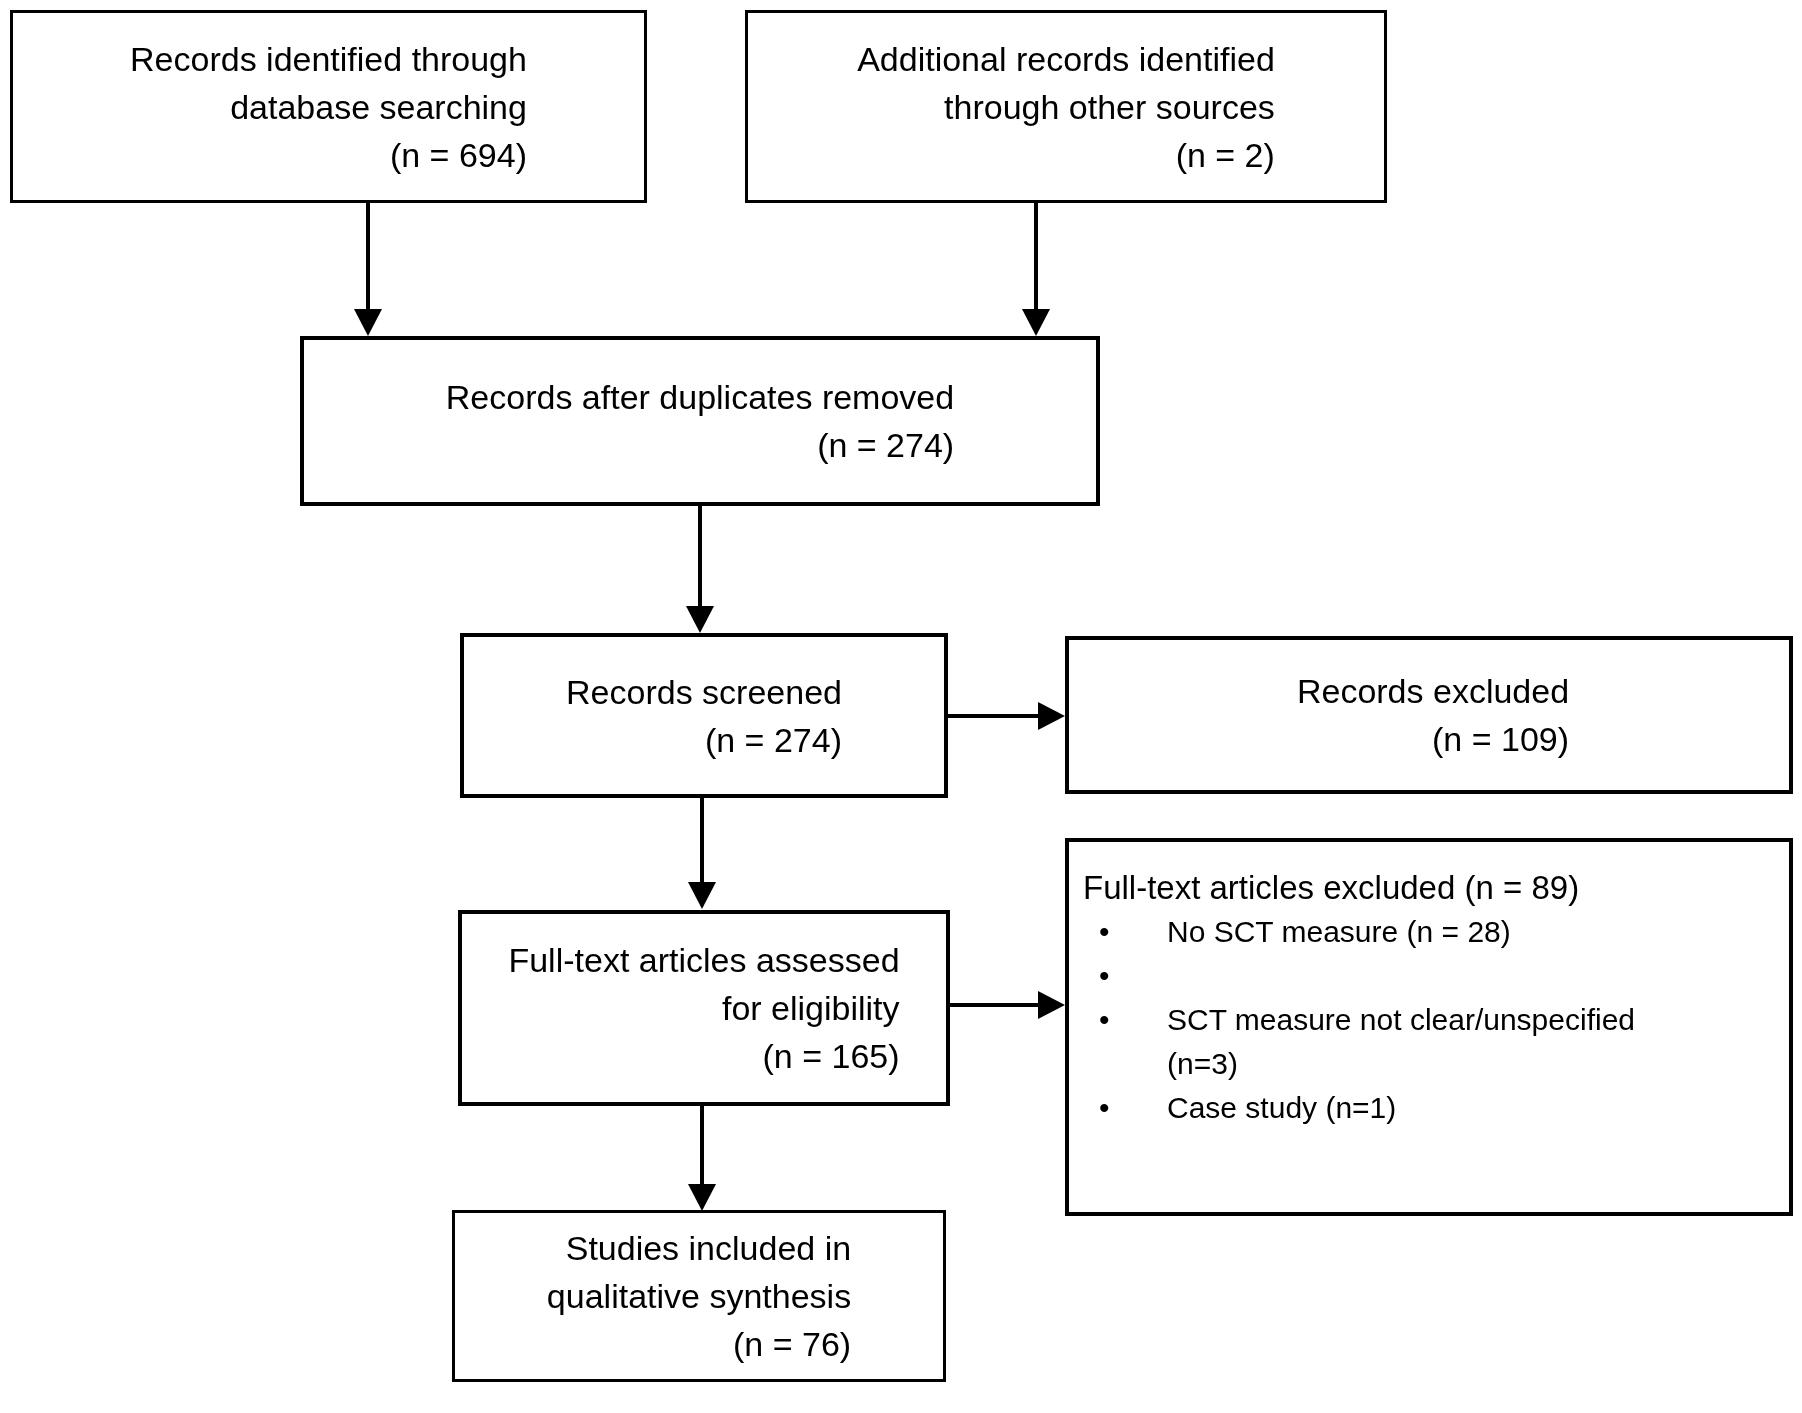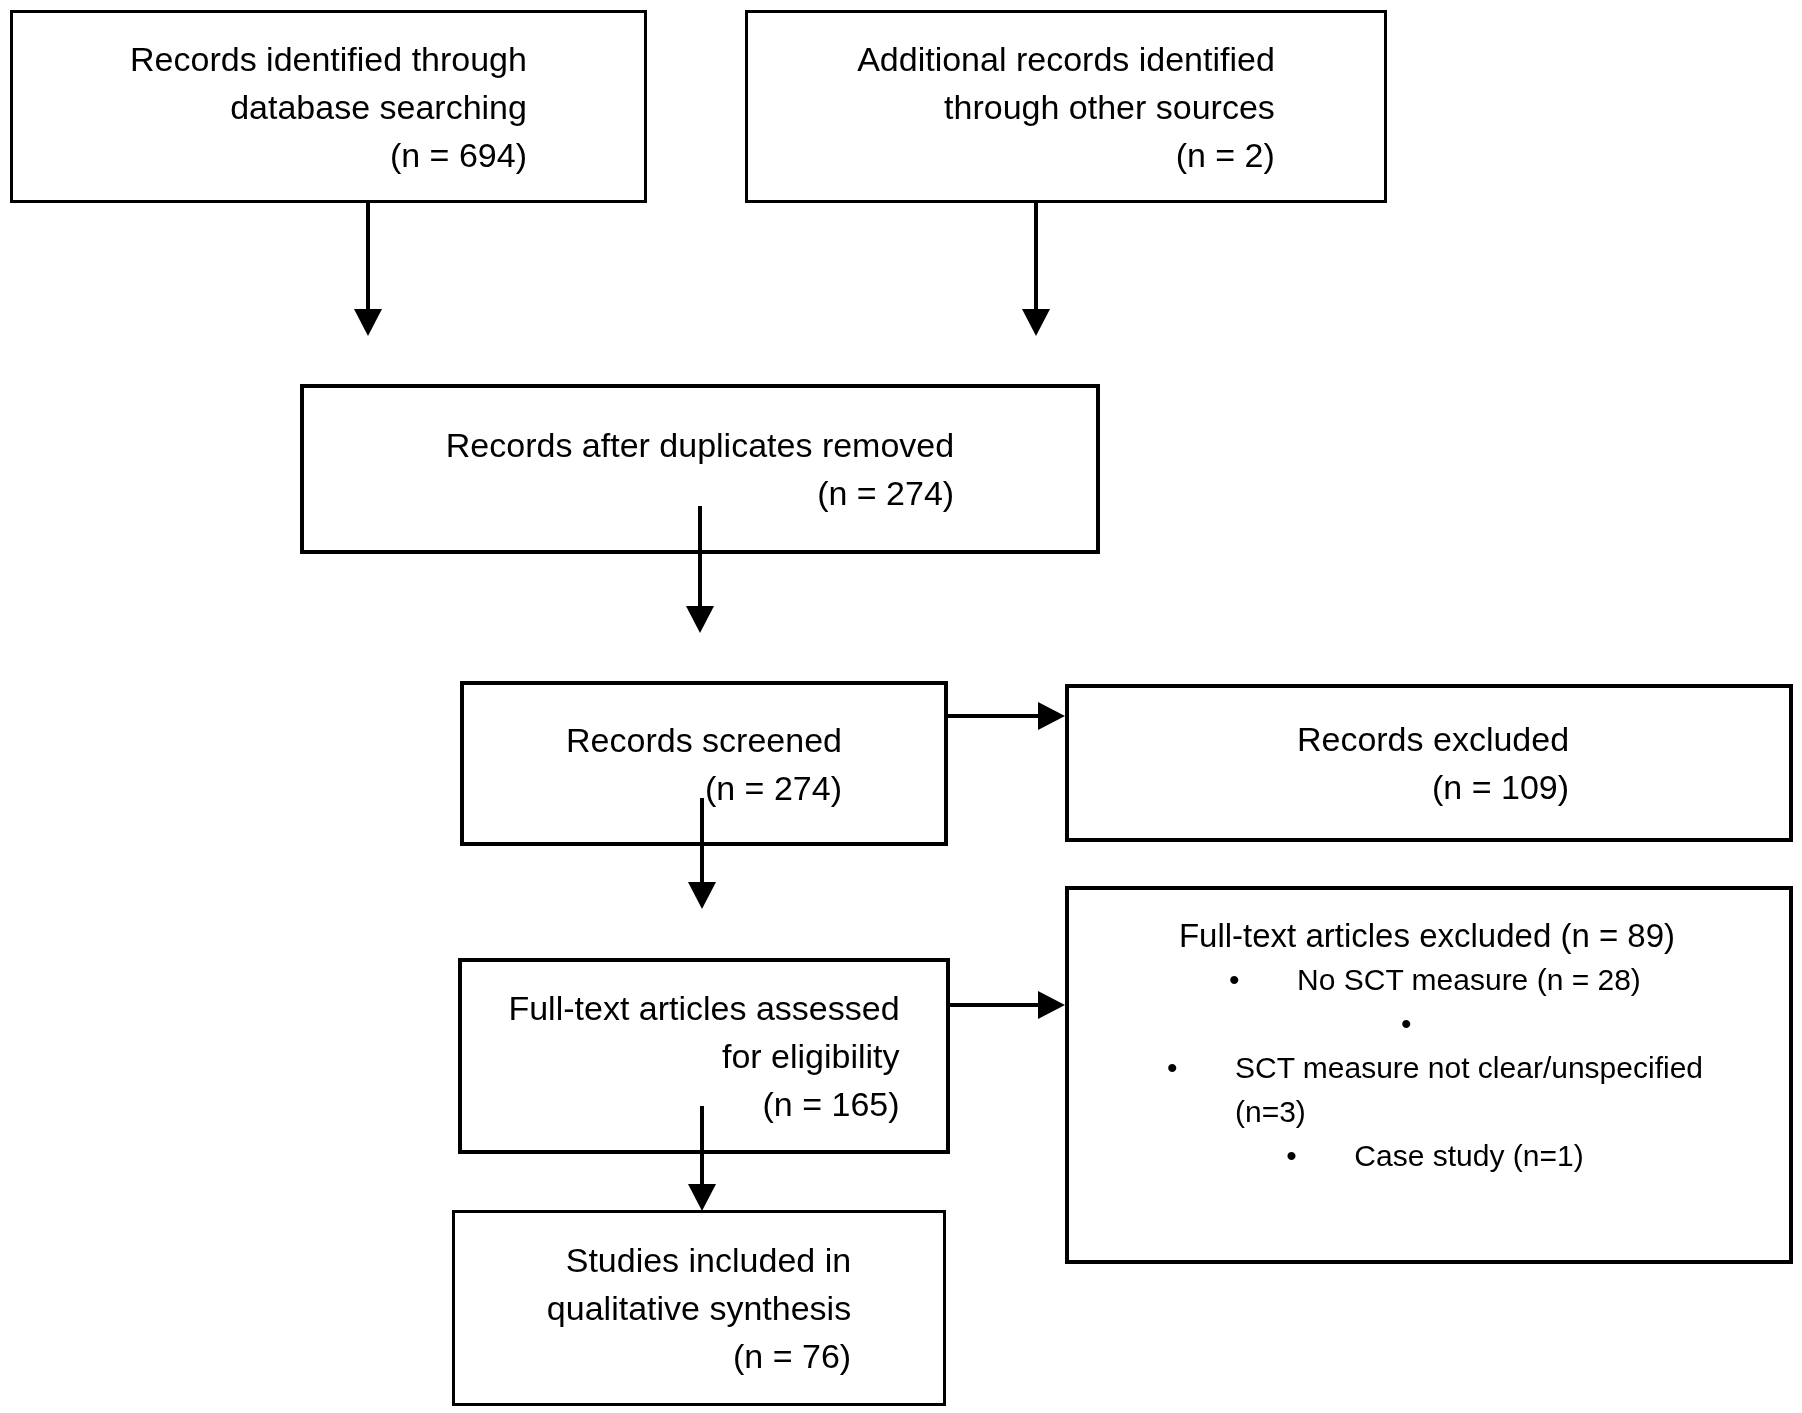--- a/index.html
+++ b/index.html
@@ -19,30 +19,30 @@
   .fbox {
     position: absolute;
     background: #ffffff;
     border: 3px solid #000000;
     display: flex;
     align-items: center;
     justify-content: center;
     text-align: right;
     box-sizing: border-box;
   }
-  .fbox.thick { border-width: 4px; margin-top: 48px; }
+  .fbox.thick { border-width: 4px; }
   .box-text {
     white-space: pre-line;
     font-size: 34px;
     line-height: 48px;
   }
   
   #box-fulltext-excluded {
     flex-direction: column;
-    align-items: center;
+    align-items: flex-start;
     justify-content: flex-start;
     text-align: left;
     padding: 24px 18px 0 14px;
   }
   .ft-title {
     text-align: center;
     font-size: 33px;
     line-height: 44px;
     white-space: pre-line;
   }
@@ -133,21 +133,21 @@
       <div class="bullet-dot">•</div>
       <div class="bullet-text">SCT measure not clear/unspecified
 (n=3)</div>
     </div>
     <div class="bullet-item">
       <div class="bullet-dot">•</div>
       <div class="bullet-text">Case study (n=1)</div>
     </div>
   </div>
 
-  <div class="fbox" id="box-included" style="left:452px; top:1210px; width:494px; height:196px;">
+  <div class="fbox" id="box-included" style="left:452px; top:1210px; width:494px; height:172px;">
     <div class="box-text">Studies included in
 qualitative synthesis
 (n = 76)</div>
   </div>
 
   <div>
     <div class="vline" style="left:366px; top:203px; height:108px;"></div>
     <div class="head-down" style="left:354px; top:309px;"></div>
   </div>
 

